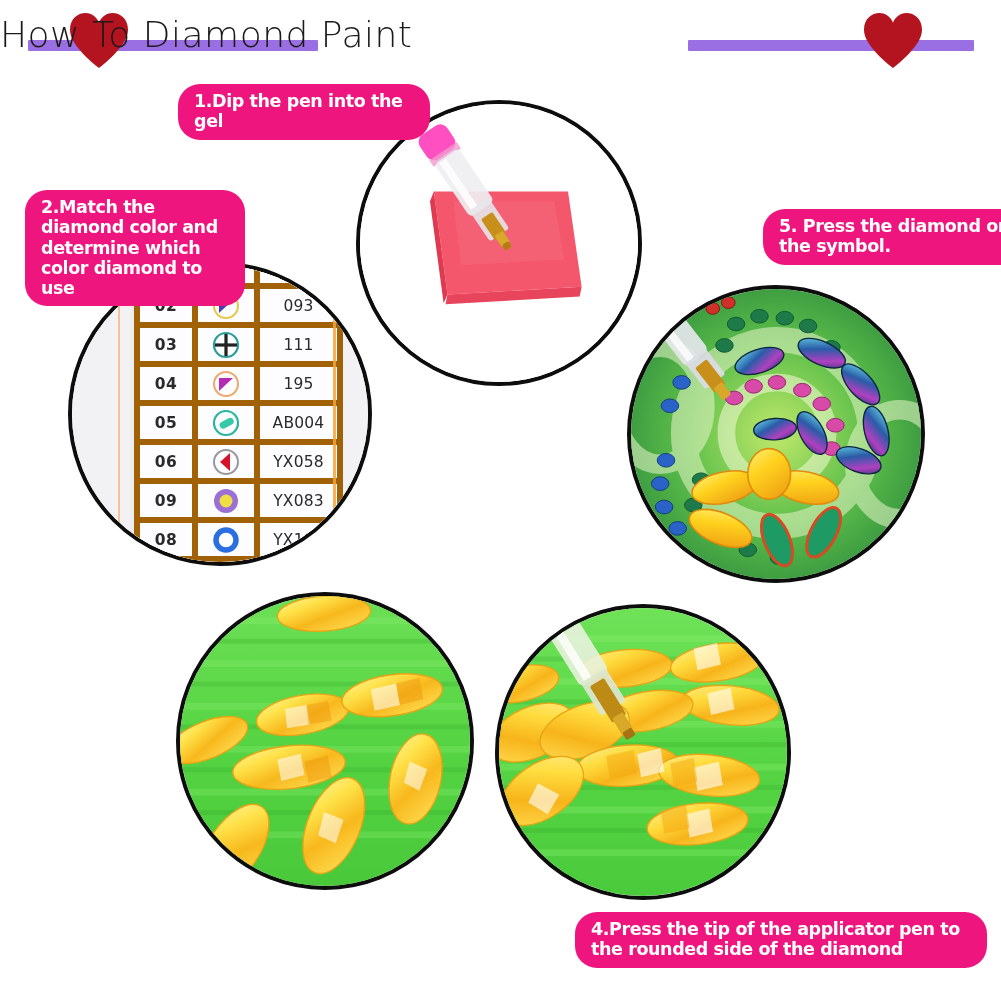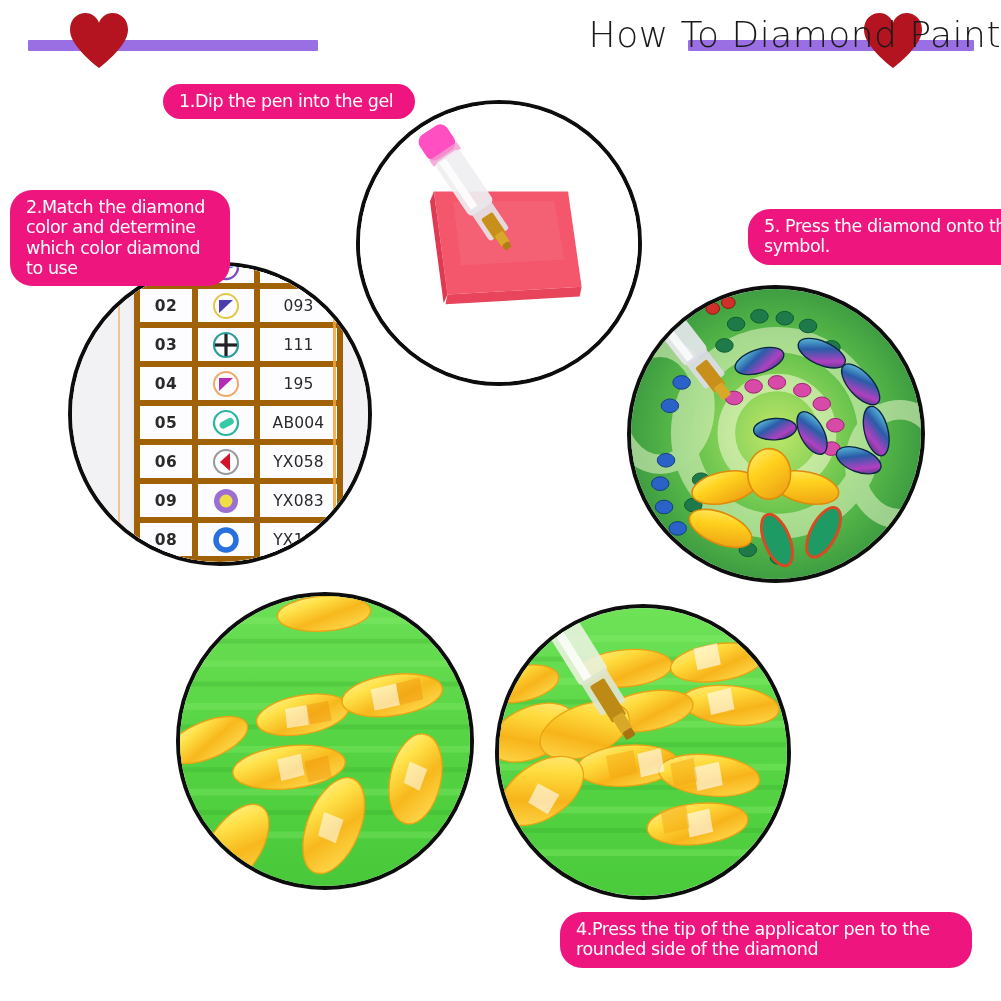--- a/index.html
+++ b/index.html
@@ -41,43 +41,44 @@
     top: 12px;
   }
   .heart.left  { left: 68px; }
   .heart.right { left: 862px; }
   .heart svg { display:block; width:100%; height:100%; }
 
   .title {
     position: absolute;
     left: 0; top: 14px;
     width: 1001px;
-    text-align: right;
+    text-align: left;
     font-family: "DejaVu Sans", sans-serif;
     font-weight: 300;
     font-size: 36px;
     letter-spacing: 0.5px;
     color: #1a1a1a;
     white-space: nowrap;
   }
 
   
   .badge {
     position: absolute;
     background: #EE167E;
     color: #ffffff;
     border-radius: 22px;
     font-family: "DejaVu Sans", sans-serif;
-    font-weight: 400;
+    font-weight: 700;
     font-size: 17.5px;
     line-height: 1.16;
     padding: 7px 16px 8px 16px;
     box-sizing: border-box;
     letter-spacing: -0.4px;
     z-index: 30;
+    margin-left: 15px;
   }
   .badge-1 { left: 163px; top: 84px;  width: 252px; }
   .badge-2 { left: 10px;  top: 190px; width: 220px; }
   .badge-5 { left: 748px; top: 209px; width: 290px; }
   .badge-3 { left: 5px;   top: 905px; width: 405px; }
   .badge-4 { left: 560px; top: 912px; width: 412px; }
 
   
   .circ {
     position: absolute;

